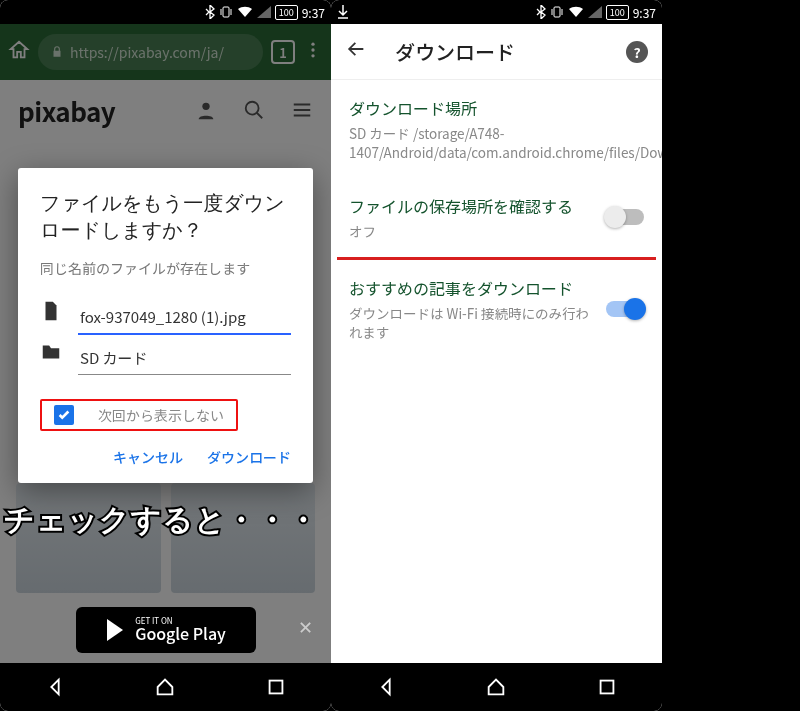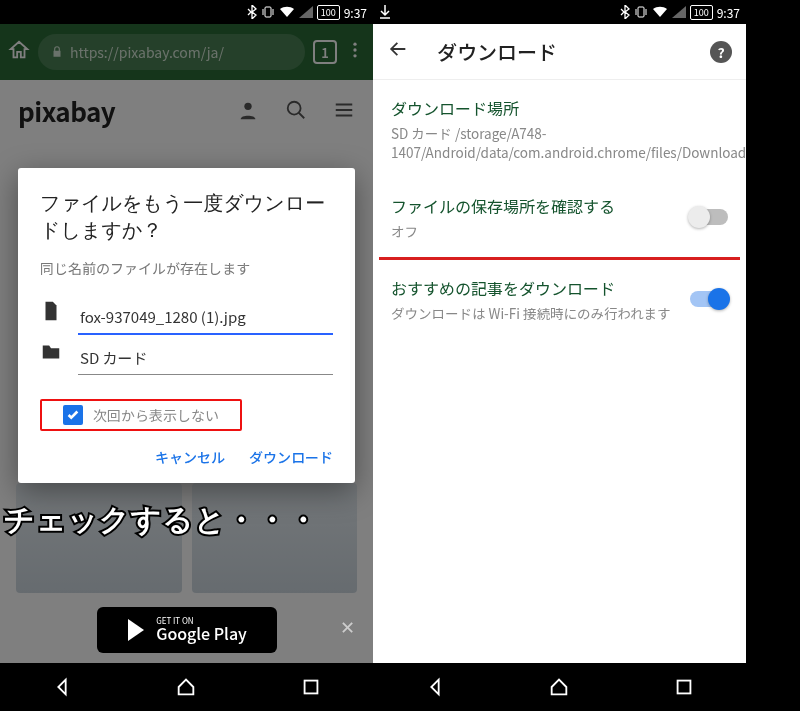--- a/index.html
+++ b/index.html
@@ -1,17 +1,17 @@
 <!DOCTYPE html>
 <html><head>
 <meta charset="utf-8">
 <style>
   * { box-sizing: border-box; margin: 0; padding: 0; font-family: "Hiragino Kaku Gothic ProN", "Noto Sans JP", sans-serif; }
   body { width: 800px; height: 711px; display: flex; background:#000; overflow:hidden;}
-  .phone { width: 373px; height: 711px; position: relative; overflow:hidden; background:#fff;}
+  .phone { width: 331px; height: 711px; position: relative; overflow:hidden; background:#fff;border-radius:8px;}
   
   .status { height: 24px; background:#000; color:#fff; display:flex; align-items:center; justify-content:flex-end; padding:0 6px; font-size:12px; gap:4px;}
   .status svg { fill:#fff; }
   .status .battery-box{border:1px solid #fff; border-radius:2px; font-size:9px; padding:0 3px;}
   
   .navbar { position:absolute; bottom:0; left:0; right:0; height:48px; background:#000; display:flex; align-items:center; justify-content:space-around;}
   .navbar svg { width:22px; height:22px; stroke:#fff; fill:none; stroke-width:2;}
   
   .anno { position:absolute; color:#fff; font-weight:900; font-size:30px;
     -webkit-text-stroke:4px #000; paint-order:stroke fill; letter-spacing:1px; white-space:nowrap; z-index:50;}
@@ -34,21 +34,21 @@
   .left .gplay .txt .s{font-size:8px;line-height:1;}
   .left .gplay .txt .b{font-size:16px;font-weight:500;line-height:1.1;}
   .left .gplay-close{position:absolute;bottom:72px;right:18px;color:#ccc;font-size:18px;}
   .left .dialog{position:absolute;top:168px;left:18px;right:18px;background:#fff;border-radius:3px;padding:22px 22px 16px;box-shadow:0 8px 30px rgba(0,0,0,.4);z-index:30;}
   .left .dialog h2{font-size:20px;font-weight:500;color:#222;line-height:1.35;margin-bottom:14px;font-family:Liberation Serif, serif;}
   .left .dialog .sub{font-size:14px;color:#777;margin-bottom:22px;}
   .left .row{display:flex;gap:16px;margin-bottom:6px;}
   .left .row .rowicon{width:22px;height:22px;}
   .left .row input{flex:1;border:none;border-bottom:2px solid #2962ff;font-size:15px;padding:6px 2px;outline:none;color:#333;}
   .left .row .static{flex:1;border-bottom:1px solid #888;font-size:15px;padding:6px 2px;color:#333;}
-  .left .ck-wrap{display:inline-flex;align-items:center;gap:10px;margin-top:18px;padding:4px 21px;border:2px solid #e11;border-radius:2px;text-align:center;}
+  .left .ck-wrap{display:inline-flex;align-items:center;gap:24px;margin-top:18px;padding:4px 12px;border:2px solid #e11;border-radius:2px;text-align:center;}
   .left .ck{width:20px;height:20px;background:#1a73e8;border-radius:2px;display:flex;align-items:center;justify-content:center;}
   .left .ck svg{width:14px;height:14px;stroke:#fff;stroke-width:3;fill:none;}
   .left .ck-label{font-size:14px;color:#888;}
   .left .actions{display:flex;justify-content:flex-end;gap:24px;margin-top:16px;font-size:14px;color:#1a73e8;font-weight:500;}
   
   .right .appbar{height:56px;display:flex;align-items:center;padding:0 14px;gap:28px;border-bottom:1px solid #eee;}
   .right .appbar .back svg{width:22px;height:22px;fill:#333;}
   .right .appbar h1{font-size:20px;font-weight:500;color:#222;flex:1;}
   .right .appbar .help{width:22px;height:22px;border-radius:50%;background:#555;color:#fff;display:flex;align-items:center;justify-content:center;font-size:14px;font-weight:700;}
   .right .list{padding:0;}

